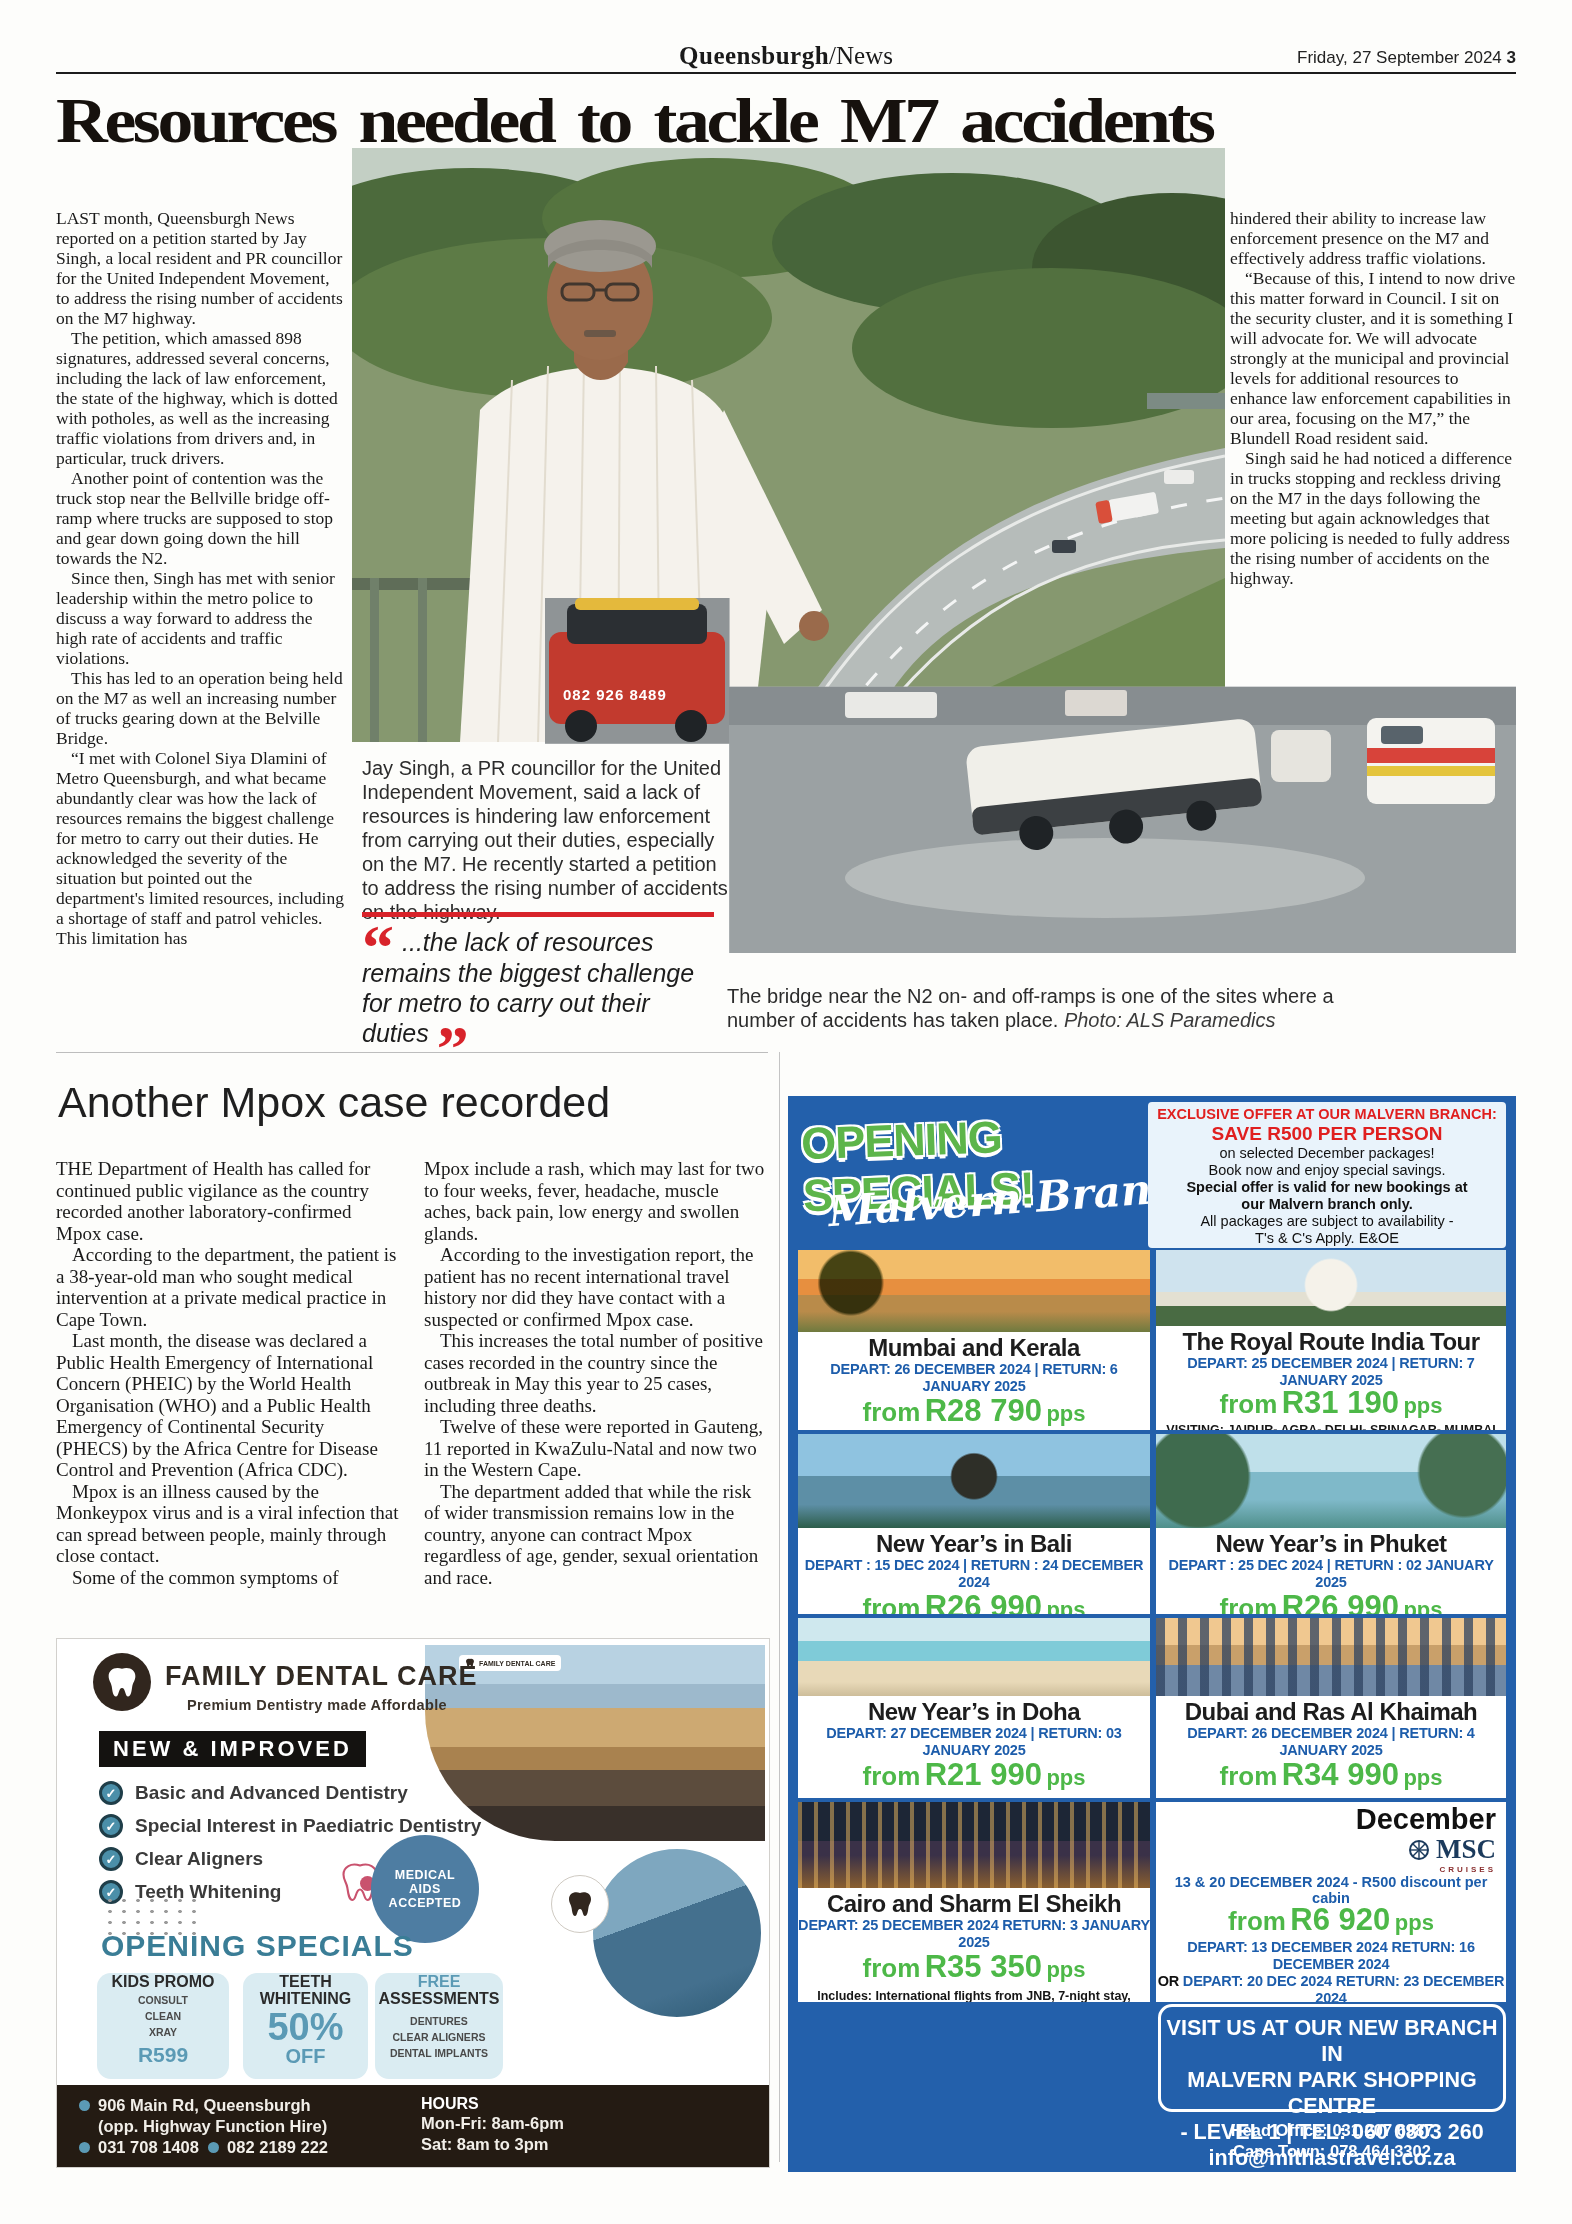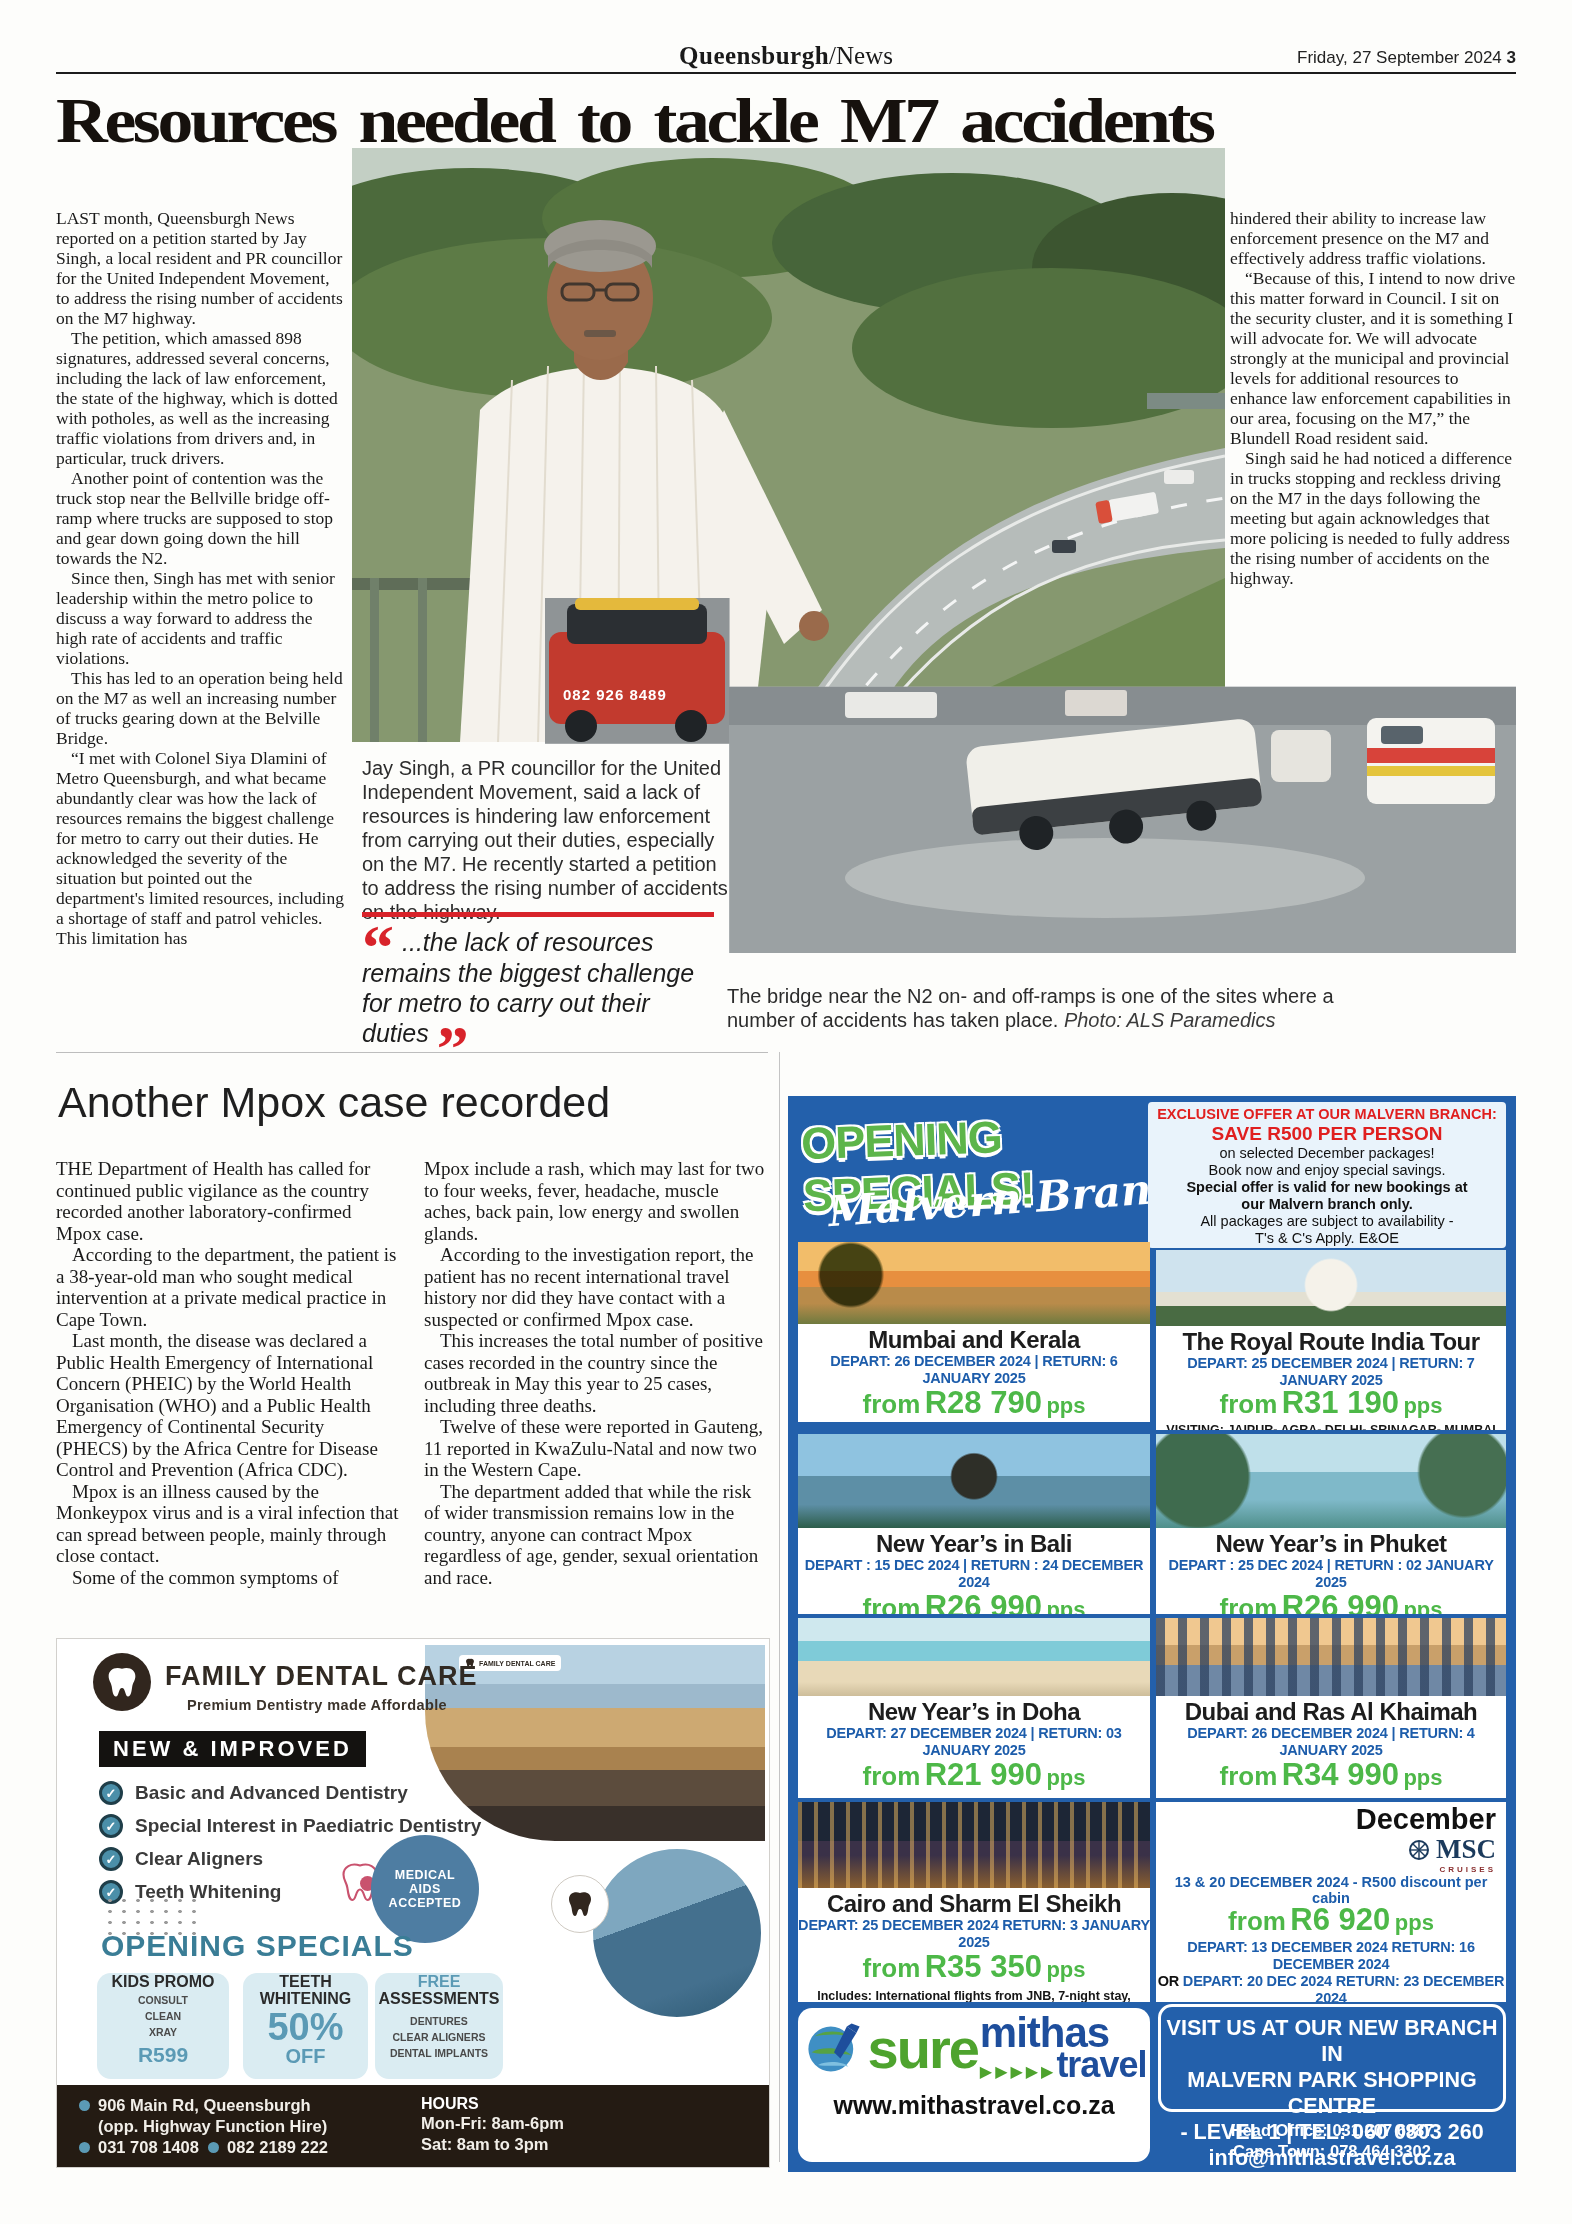--- a/index.html
+++ b/index.html
@@ -407,21 +407,21 @@
       <div class="r1">EXCLUSIVE OFFER AT OUR MALVERN BRANCH:</div>
       <div class="r2">SAVE R500 PER PERSON</div>
       <div class="n">on selected December packages!</div>
       <div class="n">Book now and enjoy special savings.</div>
       <div class="b">Special offer is valid for new bookings at</div>
       <div class="b">our Malvern branch only.</div>
       <div class="n">All packages are subject to availability -</div>
       <div class="n">T's &amp; C's Apply. E&amp;OE</div>
     </div>
 
-    <div class="abs tcard" style="left:10px;top:146px;width:352px;height:180px">
+    <div class="abs tcard" style="left:10px;top:154px;width:352px;height:180px">
       <div class="timg ph-kerala" style="height:82px"></div>
       <div class="tname">Mumbai and Kerala</div>
       <div class="tdates">DEPART: 26 DECEMBER 2024 | RETURN: 6 JANUARY 2025</div>
       <div class="tprice"><span class="pfx">from</span> <span class="amt">R28 790</span> <span class="sfx">pps</span></div>
 
     </div>
     <div class="abs tcard" style="left:368px;top:154px;width:350px;height:180px">
       <div class="timg ph-taj" style="height:76px"></div>
       <div class="tname">The Royal Route India Tour</div>
       <div class="tdates">DEPART: 25 DECEMBER 2024 | RETURN: 7 JANUARY 2025</div>
@@ -486,38 +486,20 @@
           <div class="msc-sub">CRUISES</div>
         </div>
       </div>
       <div class="msc-disc">13 &amp; 20 DECEMBER 2024 - R500 discount per cabin</div>
       <div class="tprice" style="line-height:28px"><span class="pfx">from</span> <span class="amt">R6 920</span> <span class="sfx">pps</span></div>
       <div class="tdates">DEPART: 13 DECEMBER 2024 RETURN: 16 DECEMBER 2024</div>
       <div class="tdates"><span style="color:#111">OR</span> <span>DEPART: 20 DEC 2024 RETURN: 23 DECEMBER 2024</span></div>
 
     </div>
 
-    <div class="abs t-logo-card" style="left:10px;top:912px;width:352px;height:154px;padding-top:8px">
-      <div style="display:flex;align-items:center;justify-content:center;gap:2px">
-        <svg width="64" height="64" viewBox="0 0 40 40">
-          <circle cx="18" cy="20" r="14" fill="#3f8fc4"></circle>
-          <path d="M8 12 C14 8 26 8 30 13 C26 10 14 11 8 12 Z" fill="#56a244"></path>
-          <path d="M6 22 C12 18 26 19 31 24 C25 22 12 24 6 22 Z" fill="#56a244"></path>
-          <path d="M10 30 C16 27 26 28 29 31 C24 30 14 31 10 30 Z" fill="#7fc0e0"></path>
-          <path d="M28 6 L34 10 L24 26 L20 22 Z" fill="#1e4e9c"></path>
-          <path d="M28 6 L34 10 L36 6 L31 4 Z" fill="#1e4e9c"></path>
-        </svg>
-        <span class="lg-sure">sure</span>
-        <span style="text-align:left">
-          <span class="lg-mithas" style="display:block">mithas</span>
-          <span class="lg-arrows">▶▶▶▶▶</span><span class="lg-travel">travel</span>
-        </span>
-      </div>
-      <div class="lg-web">www.mithastravel.co.za</div>
-    </div>
     <div class="abs t-visit" style="left:370px;top:908px;width:348px;height:108px">
       <div>VISIT US AT OUR NEW BRANCH IN</div>
       <div>MALVERN PARK SHOPPING CENTRE</div>
       <div>- LEVEL 1   |   TEL: 060 0803 260</div>
       <div>info@mithastravel.co.za</div>
     </div>
     <div class="abs t-ho" style="left:370px;top:1024px;width:348px">
       <div>Head Office: 031 207 6987</div>
       <div>Cape Town: 078 464 3302</div>
     </div>

